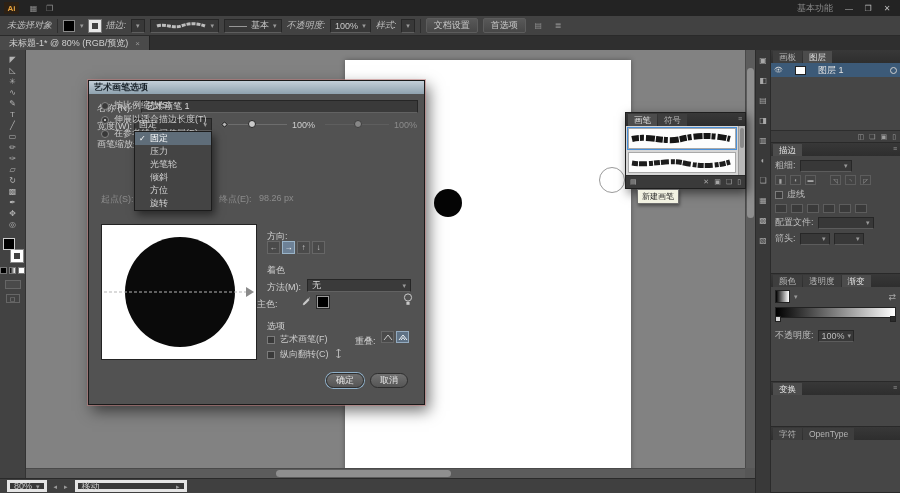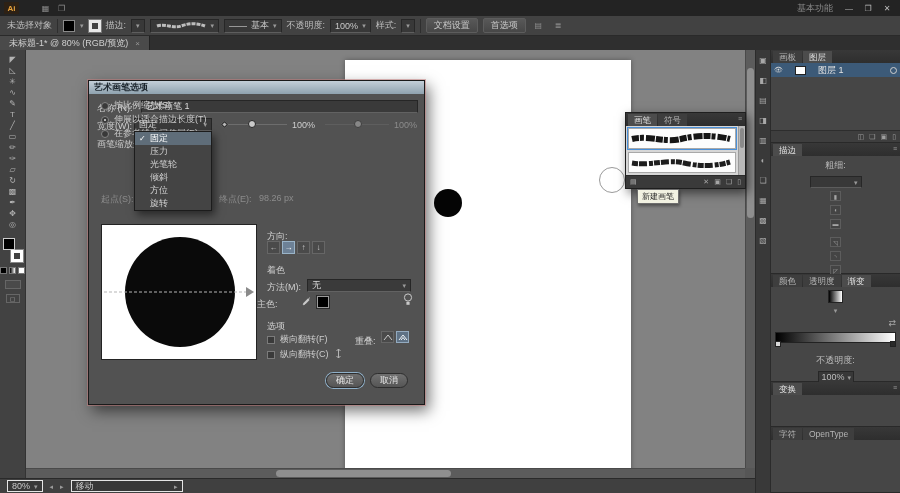--- a/index.html
+++ b/index.html
@@ -4,31 +4,31 @@
 <style>
   *{margin:0;padding:0;box-sizing:border-box;}
   html,body{width:900px;height:493px;}
   body{position:relative;overflow:hidden;background:#535353;color:#c9c9c9;
        font-family:"Liberation Sans","DejaVu Sans",sans-serif;font-size:9px;}
 
   
   #titlebar{position:absolute;top:0;left:0;right:0;height:16px;background:#232323;
             display:flex;align-items:center;gap:1px;padding:0 4px;z-index:60;}
   .app-logo{width:15px;height:12px;background:#2d2115;color:#e8a33d;font-weight:bold;font-size:8px;
-            display:flex;align-items:center;justify-content:center;border-radius:1px;margin-right:18px;}
+            display:flex;align-items:center;justify-content:center;border-radius:1px;margin-right:6px;}
   .menu-item{padding:0 5px;line-height:16px;color:#cfcfcf;white-space:nowrap;}
   .tb-icon{width:15px;text-align:center;color:#8f8f8f;font-size:8px;}
   .tb-spacer{flex:1;}
   .workspace-label{color:#8a8a8a;margin-right:6px;}
   .win-btn{width:18px;height:13px;display:flex;align-items:center;justify-content:center;color:#bdbdbd;font-size:8px;}
 
   
   #controlbar{position:absolute;top:16px;left:0;right:0;height:20px;background:#424242;
               border-bottom:1px solid #2a2a2a;display:flex;align-items:center;gap:5px;padding:0 7px;z-index:55;}
-  .cb-label{color:#bdbdbd;white-space:nowrap;}
+  .cb-label{color:#bdbdbd;white-space:nowrap;font-style:italic;}
   .swatch-fill{width:12px;height:12px;background:#000;border:1px solid #8a8a8a;}
   .swatch-stroke{width:12px;height:12px;background:#424242;border:3px solid #e8e8e8;outline:1px solid #777;}
   .dd{height:14px;background:#383838;border:1px solid #272727;border-bottom-color:#5e5e5e;
       display:flex;align-items:center;gap:4px;padding:0 4px;white-space:nowrap;}
   .caret{color:#9a9a9a;font-size:7px;line-height:1;}
   .cb-btn{height:15px;border:1px solid #5d5d5d;background:linear-gradient(#585858,#474747);
           border-radius:2px;padding:0 7px;display:flex;align-items:center;white-space:nowrap;}
   .cb-sep{width:1px;height:14px;background:#2e2e2e;}
 
   
@@ -77,35 +77,35 @@
   .ptab{padding:0 6px;height:12px;line-height:12px;background:#3e3e3e;color:#b5b5b5;white-space:nowrap;font-size:8.5px;}
   .ptab.on{background:#4c4c4c;color:#e0e0e0;}
   .panel-menu{position:absolute;right:3px;top:2px;color:#9a9a9a;font-size:7px;}
   .panel-body{background:#464646;border-bottom:1px solid #292929;flex:none;position:relative;}
   .layer-row{height:14px;background:#3c5a78;display:flex;align-items:center;gap:12px;padding:0 3px;color:#e3e3e3;}
   .eye{font-size:7px;color:#d5d5d5;}
   .layer-thumb{width:11px;height:9px;background:#fff;border:1px solid #222;}
   .target-dot{margin-left:auto;width:7px;height:7px;border:1px solid #cfcfcf;border-radius:50%;}
   .panel-foot{position:absolute;left:0;right:0;bottom:0;height:12px;background:#3e3e3e;border-top:1px solid #2d2d2d;
               display:flex;align-items:center;justify-content:flex-end;gap:5px;padding:0 4px;color:#9f9f9f;font-size:7px;}
-  .prow{display:flex;align-items:center;gap:4px;padding:3px 4px 0 4px;color:#bdbdbd;white-space:nowrap;flex-direction:column;}
+  .prow{display:flex;align-items:center;gap:4px;padding:3px 4px 0 4px;color:#bdbdbd;white-space:nowrap;}
   .pfield{height:12px;background:#383838;border:1px solid #272727;border-bottom-color:#5c5c5c;
           display:flex;align-items:center;gap:3px;padding:0 3px;}
   .icon-box{width:11px;height:10px;border:1px solid #5d5d5d;background:#444;display:flex;align-items:center;
             justify-content:center;color:#a5a5a5;font-size:6px;}
   .dash-box{width:12px;height:9px;border:1px solid #5d5d5d;background:#3a3a3a;}
   .cbx{width:8px;height:8px;border:1px solid #7b7b7b;background:#3a3a3a;}
   .grad-swatch{width:15px;height:13px;border:1px solid #222;background:linear-gradient(90deg,#000,#fff);}
   .grad-bar{margin:4px;height:11px;border:1px solid #222;background:linear-gradient(90deg,#000,#fff);position:relative;}
   .grad-stop{position:absolute;bottom:-5px;width:6px;height:6px;background:#d8d8d8;border:1px solid #222;}
 
   
   #statusbar{position:absolute;left:0;bottom:0;height:15px;right:145px;background:#404040;
              border-top:1px solid #2a2a2a;display:flex;align-items:center;gap:7px;padding:0 7px;z-index:40;}
-  .sb-box{height:12px;background:#383838;border:1px solid #e5e5e5;display:flex;align-items:center;gap:4px;padding:0 4px;}
+  .sb-box{height:12px;background:#383838;border:3px solid #e5e5e5;display:flex;align-items:center;gap:4px;padding:0 4px;}
 
   
   #dialog{position:absolute;left:88px;top:80px;width:337px;height:325px;background:#525252;
           border:1px solid #1a1a1a;outline:1px solid rgba(195,125,125,.55);
           box-shadow:4px 6px 14px rgba(0,0,0,.55);z-index:45;}
   .dlg-title{position:absolute;top:0;left:0;right:0;height:13px;
              background:linear-gradient(#c3cfd8,#8fa2af);color:#1a242c;font-weight:bold;
              display:flex;align-items:center;padding:0 5px;}
   .d-label{position:absolute;color:#cfcfcf;white-space:nowrap;}
   .d-field{position:absolute;height:13px;background:#3a3a3a;border:1px solid #262626;border-bottom-color:#626262;
@@ -520,21 +520,21 @@
     <svg width="10" height="13">
         <circle cx="5" cy="4.5" r="3.6" fill="none" stroke="#c9c9c9"></circle>
         <rect x="3.4" y="8.8" width="3.2" height="3" fill="#c9c9c9"></rect>
       </svg>
   </span>
 
   <span class="d-label" style="left:178px;top:239px">选项</span>
 
   <div class="chk-row" style="left:178px;top:252px">
     <span class="cbx"></span>
-    <span>横向翻转(F)</span>
+    <span>艺术画笔(F)</span>
   </div>
   <span class="d-label" style="left:266px;top:254px">重叠:</span>
   <span class="ovl-btn" style="position:absolute;left:292px;top:250px">
     <svg width="10" height="8">
         <path d="M1 7 L5 2 L9 7" fill="none" stroke="#c9c9c9"></path>
       </svg>
   </span>
   <span class="ovl-btn on" style="position:absolute;left:307px;top:250px">
     <svg width="10" height="8">
         <path d="M1 7 L5 2 L9 7 M3 7 L5 4.5 L7 7" fill="none" stroke="#eef2f6"></path>

